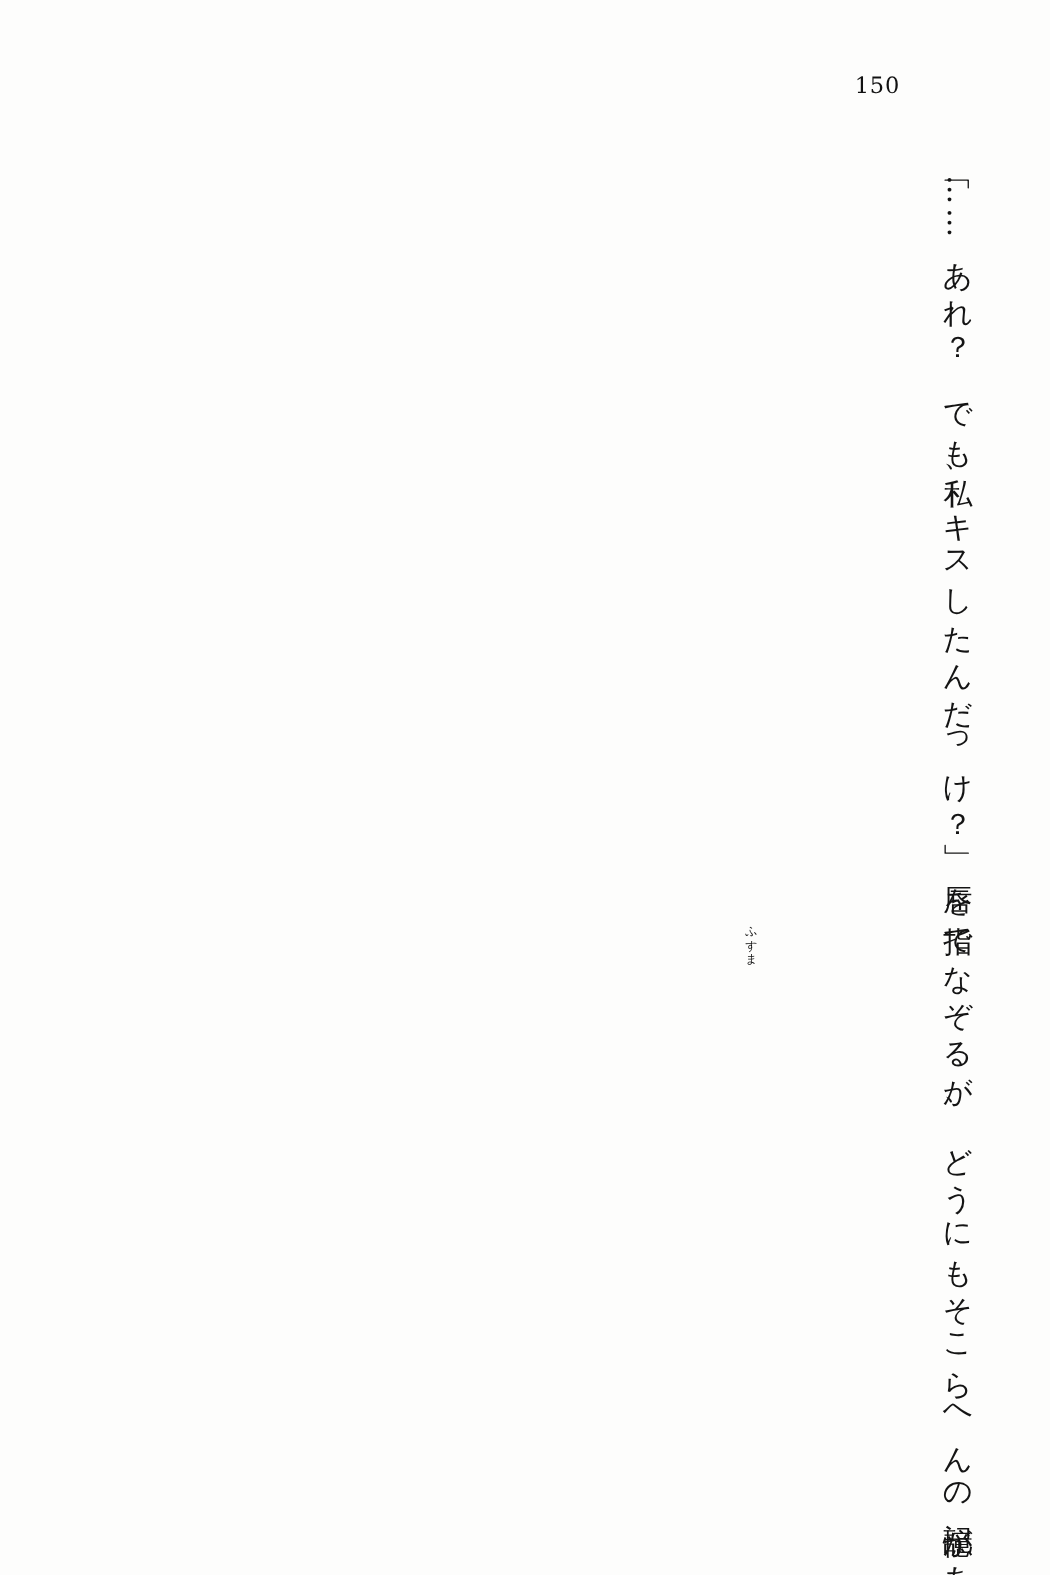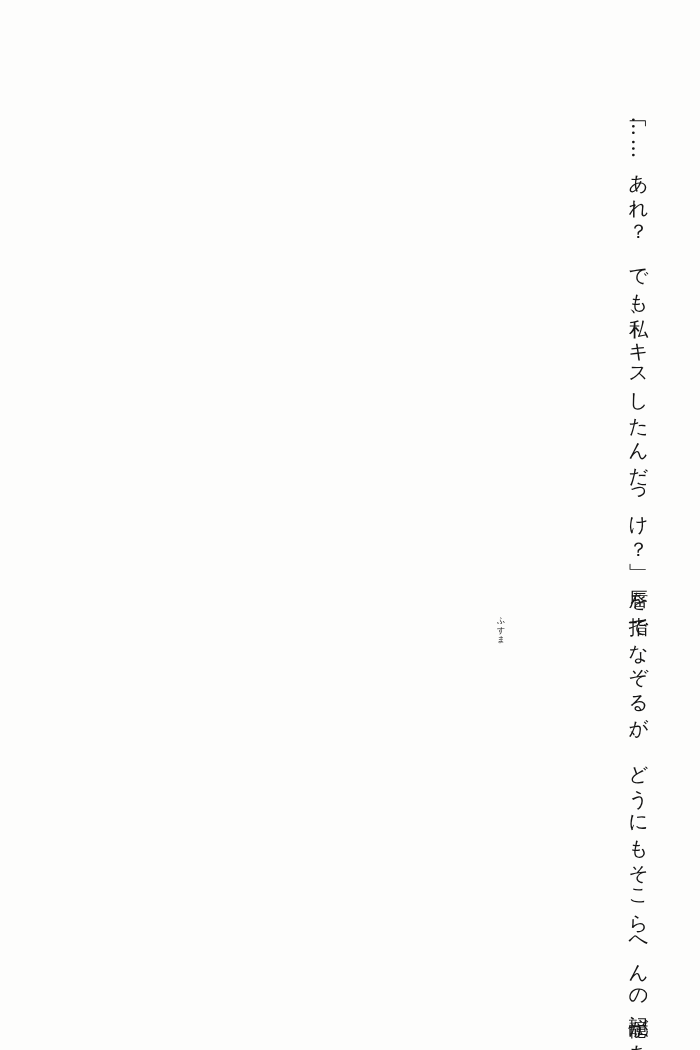--- a/index.html
+++ b/index.html
@@ -72,20 +72,21 @@
   .ruby-fusuma {
     top: 612px;
     right: 196px;
   }
 </style>
 </head>
 <body>
 
 <div class="page">
 
+  <div class="page-number">150</div>
 
   <div class="text-block">
     <div class="col indent">「……あれ？　でも私、キスしたんだっけ？」</div>
     <div class="col">　唇を指でなぞるが、どうにもそこらへんの記憶があやふやで思いだせない。</div>
 
   </div>
 
   <div class="ruby-host ruby-fusuma">ふすま</div>
 
 </div>

